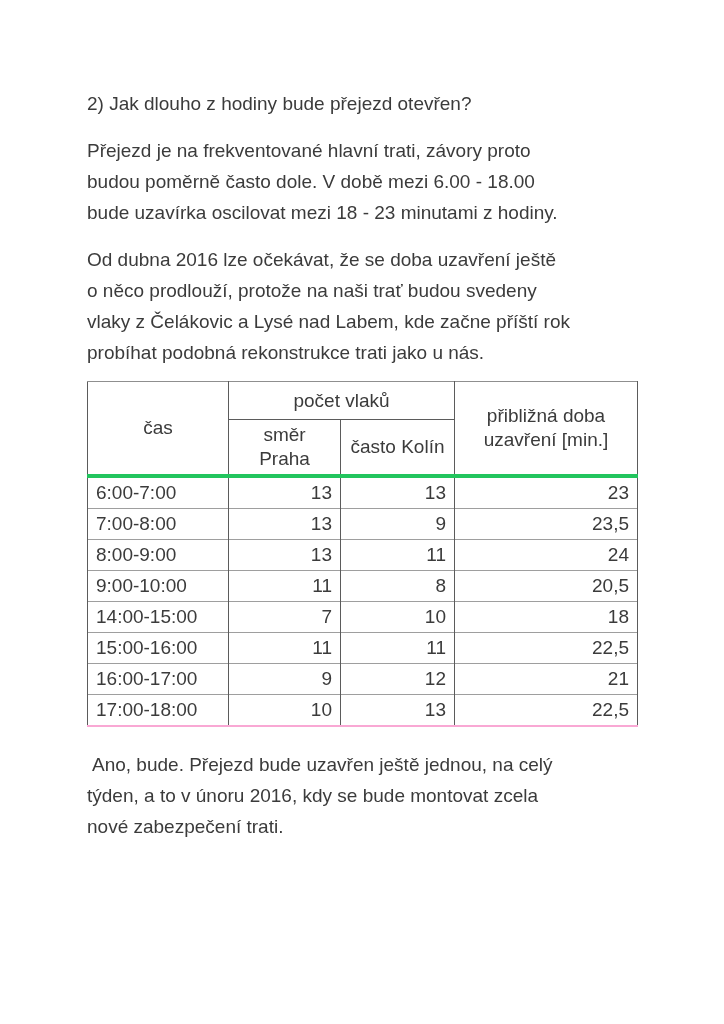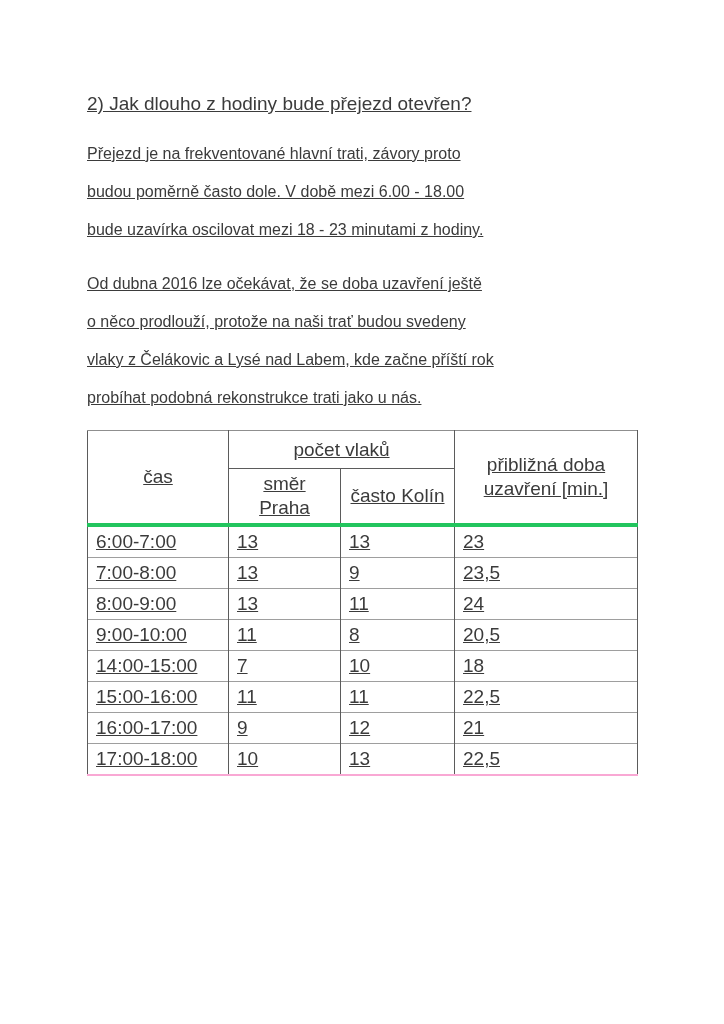--- a/index.html
+++ b/index.html
@@ -12,32 +12,31 @@
     height: 1024px;
     font-family: "Liberation Sans", "DejaVu Sans", sans-serif;
     color: #3b3b3b;
     overflow: hidden;
   }
   .page {
     box-sizing: border-box;
     width: 724px;
     height: 1024px;
     padding: 88px 80px 0 87px;
-    text-decoration: underline;
   }
   .heading {
     font-size: 19px;
     line-height: 31px;
     font-weight: normal;
     margin: 0 0 14px 0;
     white-space: pre-line;
   }
   .para {
-    font-size: 16px;
-    line-height: 38px;
+    font-size: 19px;
+    line-height: 31px;
     margin: 16px 0 13px 0;
     white-space: pre-line;
     width: 620px;
   }
   .indent-first {
     text-indent: 5px;
   }
   .section-gap {
     margin-top: 21px;
   }
@@ -83,20 +82,21 @@
     border-top: 4px solid #22c55e;
   }
   table.closure tbody tr:last-child td {
     border-bottom: 2px solid #f9a8d4;
   }
   td.time {
     text-align: left;
     padding-left: 7px;
   }
   td.num {
+    text-align: right;
     padding-right: 9px;
   }
 </style>
 </head>
 <body>
 
 <div class="page">
 
   <p class="heading">2) Jak dlouho z hodiny bude přejezd otevřen?</p>
 
@@ -175,14 +175,17 @@
       <tr>
         <td class="time">17:00-18:00</td>
         <td class="num">10</td>
         <td class="num">13</td>
         <td class="num">22,5</td>
       </tr>
     </tbody>
   </table>
 
 
+  <p class="para indent-first">Ano, bude. Přejezd bude uzavřen ještě jednou, na celý
+týden, a to v únoru 2016, kdy se bude montovat zcela
+nové zabezpečení trati.</p>
 
 </div>
 
 </body></html>

